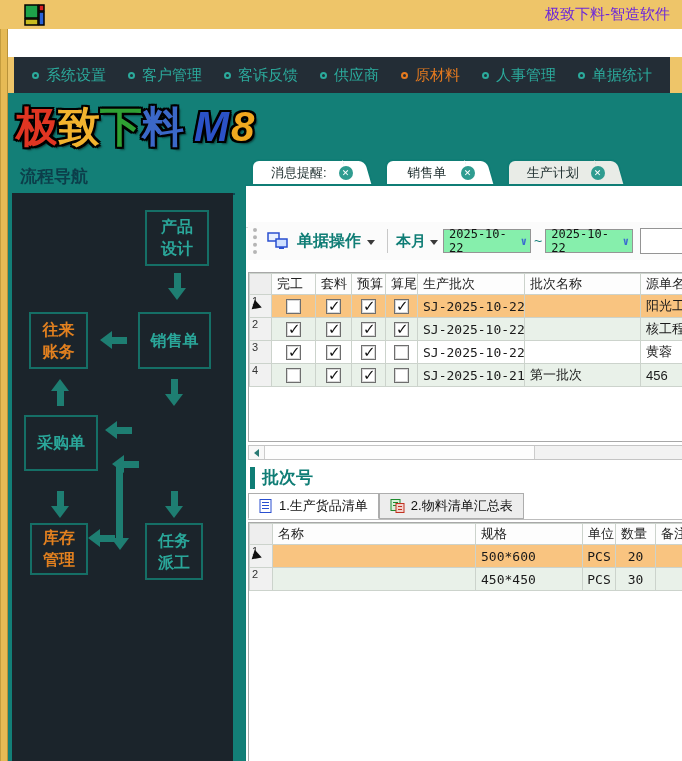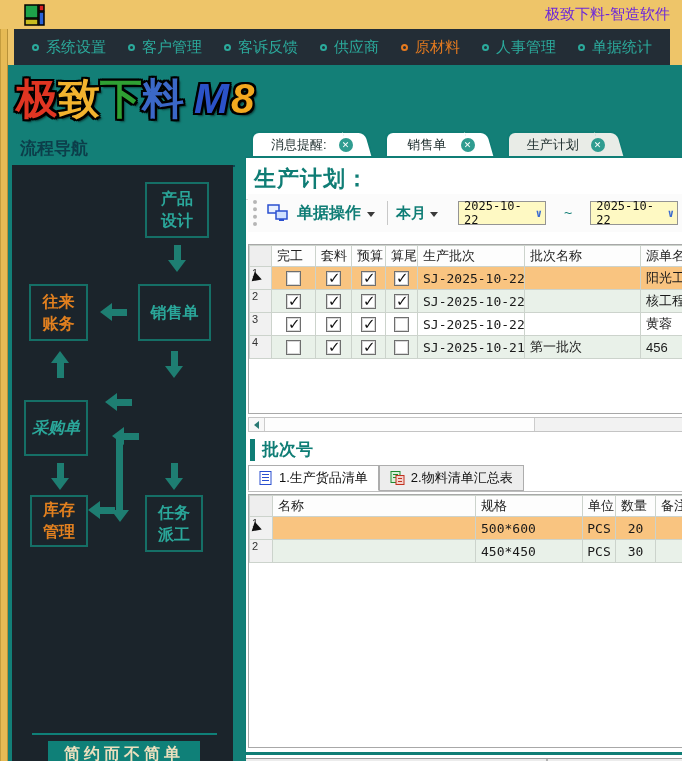--- a/index.html
+++ b/index.html
@@ -6,21 +6,21 @@
   html,body { width:682px; height:761px; }
   body { font-family:"Liberation Sans","DejaVu Sans",sans-serif; overflow:hidden; }
   .app { position:relative; width:682px; height:761px; background:#fff; overflow:hidden; }
 
   
   .titlebar { height:29px; background:#eec569; display:flex; align-items:center; padding:0 12px 0 24px; }
   .titlebar .win-title { margin-left:auto; font-size:15px; color:#6d28d9; }
   .app-icon { width:22px; height:22px; }
 
   
-  .menubar { height:36px; background:#eec569; padding:0 12px 0 14px; }
+  .menubar { height:36px; background:#eec569; padding:0 12px 0 14px;margin-top:28px; }
   .menubar-inner { height:36px; background:#232d36; display:flex; align-items:center; justify-content:space-between; padding:0 18px; }
   .menu-item { display:flex; align-items:center; gap:7px; color:#2baa9c; font-size:15px; cursor:pointer; white-space:nowrap; }
   .menu-item .dot { width:7px; height:7px; border:2px solid currentColor; border-radius:50%; display:inline-block; }
   .menu-item.active { color:#e57a1f; }
 
   
   .teal-band { height:66px; background:#137f77; padding:8px 0 0 16px; }
   .logo { font-size:42px; font-weight:bold; line-height:52px; white-space:nowrap; }
   .logo span { text-shadow:2px 0 #000,-2px 0 #000,0 2px #000,0 -2px #000,2px 2px #000,-2px -2px #000,2px -2px #000,-2px 2px #000,3px 3px 2px rgba(0,0,0,.5); }
   .logo .model { font-style:italic; letter-spacing:2px; margin-left:10px; }
@@ -65,21 +65,21 @@
   .heading-divider { position:absolute; left:0; right:0; top:41px; border-top:1px solid #d9d9d9; }
 
   
   .toolbar { position:absolute; left:2px; right:0; top:36px; height:38px; background:#fbfbfb; display:flex; align-items:center; padding-left:5px; }
   .grip { height:26px; border-left:4px dotted #b5b5b5; margin-right:6px; }
   .tb-icon { margin:0 4px; }
   .op-label { color:#0f7d75; font-size:16px; font-weight:bold; margin:0 4px; cursor:pointer; }
   .caret { width:0; height:0; border-left:4px solid transparent; border-right:4px solid transparent; border-top:5px solid #3a3a3a; margin:2px 4px 0 2px; }
   .tb-sep { width:1px; height:24px; background:#c8c8c8; margin:0 8px; }
   .period-label { color:#0f7d75; font-size:15px; font-weight:bold; margin-right:2px; cursor:pointer; }
-  .datebox { width:88px; height:24px; background:#fef9c3; border:1px solid #949494; display:flex; align-items:center; padding:0 3px 0 5px; font-family:"DejaVu Sans Mono","Liberation Mono",monospace; font-size:12px; color:#111; margin:0 16px; cursor:pointer; }
+  .datebox { width:88px; height:24px; background:#86efac; border:1px solid #949494; display:flex; align-items:center; padding:0 3px 0 5px; font-family:"DejaVu Sans Mono","Liberation Mono",monospace; font-size:12px; color:#111; margin:0 1px; cursor:pointer; }
   .datebox .chev { margin-left:auto; color:#3a6ad0; font-size:11px; font-weight:bold; }
   .tilde { color:#0f7d75; font-size:14px; margin:0 2px; }
   .free-input { flex:1; height:26px; background:#fff; border:1px solid #949494; margin-left:6px; margin-right:-24px; }
 
   
   .grid-box { position:absolute; background:#fff; border:1px solid #a8a8a8; overflow:hidden; }
   .grid1 { left:2px; top:86px; width:436px; height:170px; }
   .grid2 { left:2px; top:336px; width:436px; height:254px; }
   table.grid { border-collapse:collapse; table-layout:fixed; }
   table.grid th { border:1px solid #ccd3cc; background:#fdfdfd; font-weight:normal; font-size:13px; color:#222; text-align:left; padding:0 0 0 5px; height:21px; white-space:nowrap; overflow:hidden; }
@@ -187,21 +187,21 @@
           <span>账务</span>
         </div>
         <div class="ar ar-left" style="left:88px;top:138px;"></div>
         <div class="flow-node" style="left:126px;top:119px;width:73px;height:57px;">
           <span>销售单</span>
         </div>
 
         <div class="ar ar-up" style="left:39px;top:186px;"></div>
         <div class="ar ar-down" style="left:153px;top:186px;"></div>
 
-        <div class="flow-node" style="left:12px;top:235px;width:64px;height:56px;font-style:italic;">
+        <div class="flow-node" style="left:12px;top:222px;width:74px;height:56px;">
           <span>采购单</span>
         </div>
         <div class="ar ar-left" style="left:93px;top:228px;"></div>
 
         <div class="ar ar-left" style="left:100px;top:262px;"></div>
         <div class="vline" style="left:104px;top:272px;height:73px;"></div>
         <div style="position:absolute;left:99px;top:345px;width:0;height:0;border-left:9px solid transparent;border-right:9px solid transparent;border-top:12px solid #1e7e72;"></div>
         <div class="ar ar-left" style="left:76px;top:336px;"></div>
 
         <div class="ar ar-down" style="left:39px;top:298px;"></div>
@@ -231,21 +231,20 @@
           <span class="tab-label">销售单</span>
           <span class="tab-close">✕</span>
         </div>
         <div class="tab active">
           <span class="tab-label">生产计划</span>
           <span class="tab-close">✕</span>
         </div>
       </div>
 
       <div class="main">
-        <div class="page-heading">生产计划：</div>
         <div class="heading-divider"></div>
 
         <div class="toolbar">
           <span class="grip"></span>
           <svg class="tb-icon" width="22" height="18" viewBox="0 0 22 18">
             <rect x="1" y="1" width="11" height="8" fill="#e8f0ff" stroke="#2a4fd0" stroke-width="1.5"></rect>
             <rect x="9" y="7" width="11" height="8" fill="#cfe0ff" stroke="#2a4fd0" stroke-width="1.5"></rect>
             <rect x="12" y="15" width="5" height="2" fill="#2a4fd0"></rect>
           </svg>
           <span class="op-label">单据操作</span>

